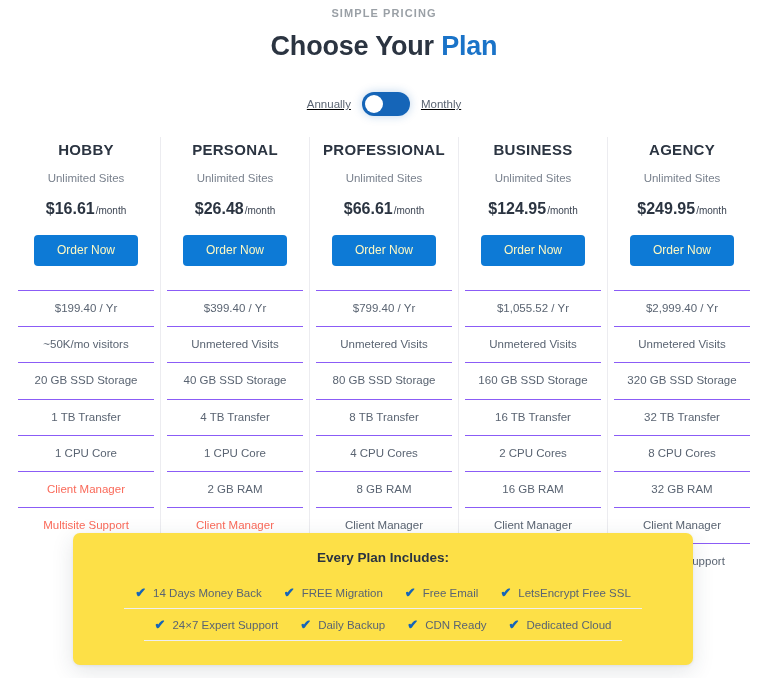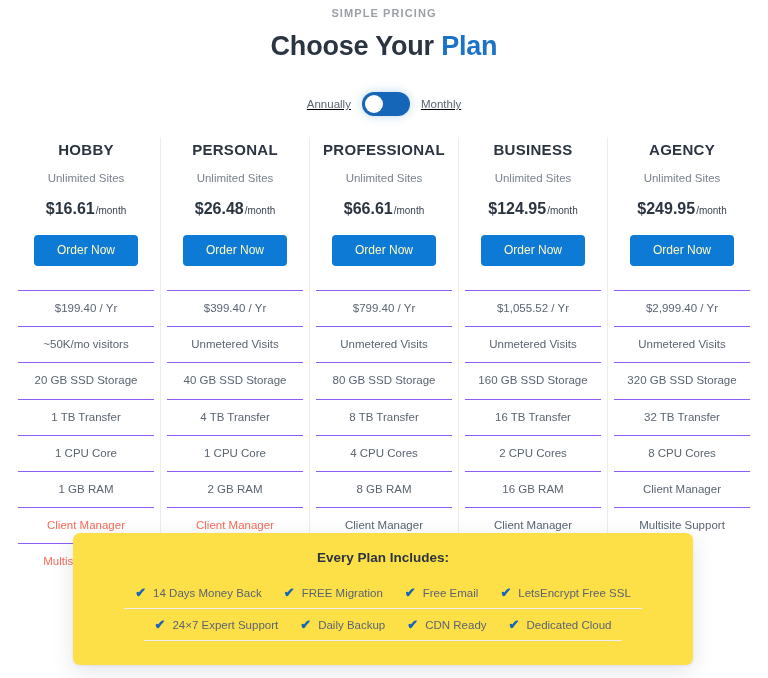--- a/index.html
+++ b/index.html
@@ -204,21 +204,20 @@
         <div class="plan-name">HOBBY</div>
         <div class="plan-sub">Unlimited Sites</div>
         <div class="plan-price"><span class="amount">$16.61</span><span class="period">/month</span></div>
         <button class="order-btn">Order Now</button>
         <ul class="features">
           <li>$199.40 / Yr</li>
           <li>~50K/mo visitors</li>
           <li>20 GB SSD Storage</li>
           <li>1 TB Transfer</li>
           <li>1 CPU Core</li>
-          <li>1 GB RAM</li>
           <li class="excluded">Client Manager</li>
           <li class="excluded">Multisite Support</li>
         </ul>
       </div>
       <div class="plan">
         <div class="plan-name">PERSONAL</div>
         <div class="plan-sub">Unlimited Sites</div>
         <div class="plan-price"><span class="amount">$26.48</span><span class="period">/month</span></div>
         <button class="order-btn">Order Now</button>
         <ul class="features">
@@ -268,20 +267,21 @@
         <div class="plan-name">AGENCY</div>
         <div class="plan-sub">Unlimited Sites</div>
         <div class="plan-price"><span class="amount">$249.95</span><span class="period">/month</span></div>
         <button class="order-btn">Order Now</button>
         <ul class="features">
           <li>$2,999.40 / Yr</li>
           <li>Unmetered Visits</li>
           <li>320 GB SSD Storage</li>
           <li>32 TB Transfer</li>
           <li>8 CPU Cores</li>
+          <li>32 GB RAM</li>
           <li>Client Manager</li>
           <li>Multisite Support</li>
         </ul>
       </div>
     </div>
 
   <div class="includes-panel">
     <div class="includes-title">Every Plan Includes:</div>
     <div class="includes-grid" id="includes-grid">
         <div class="inc-item">

